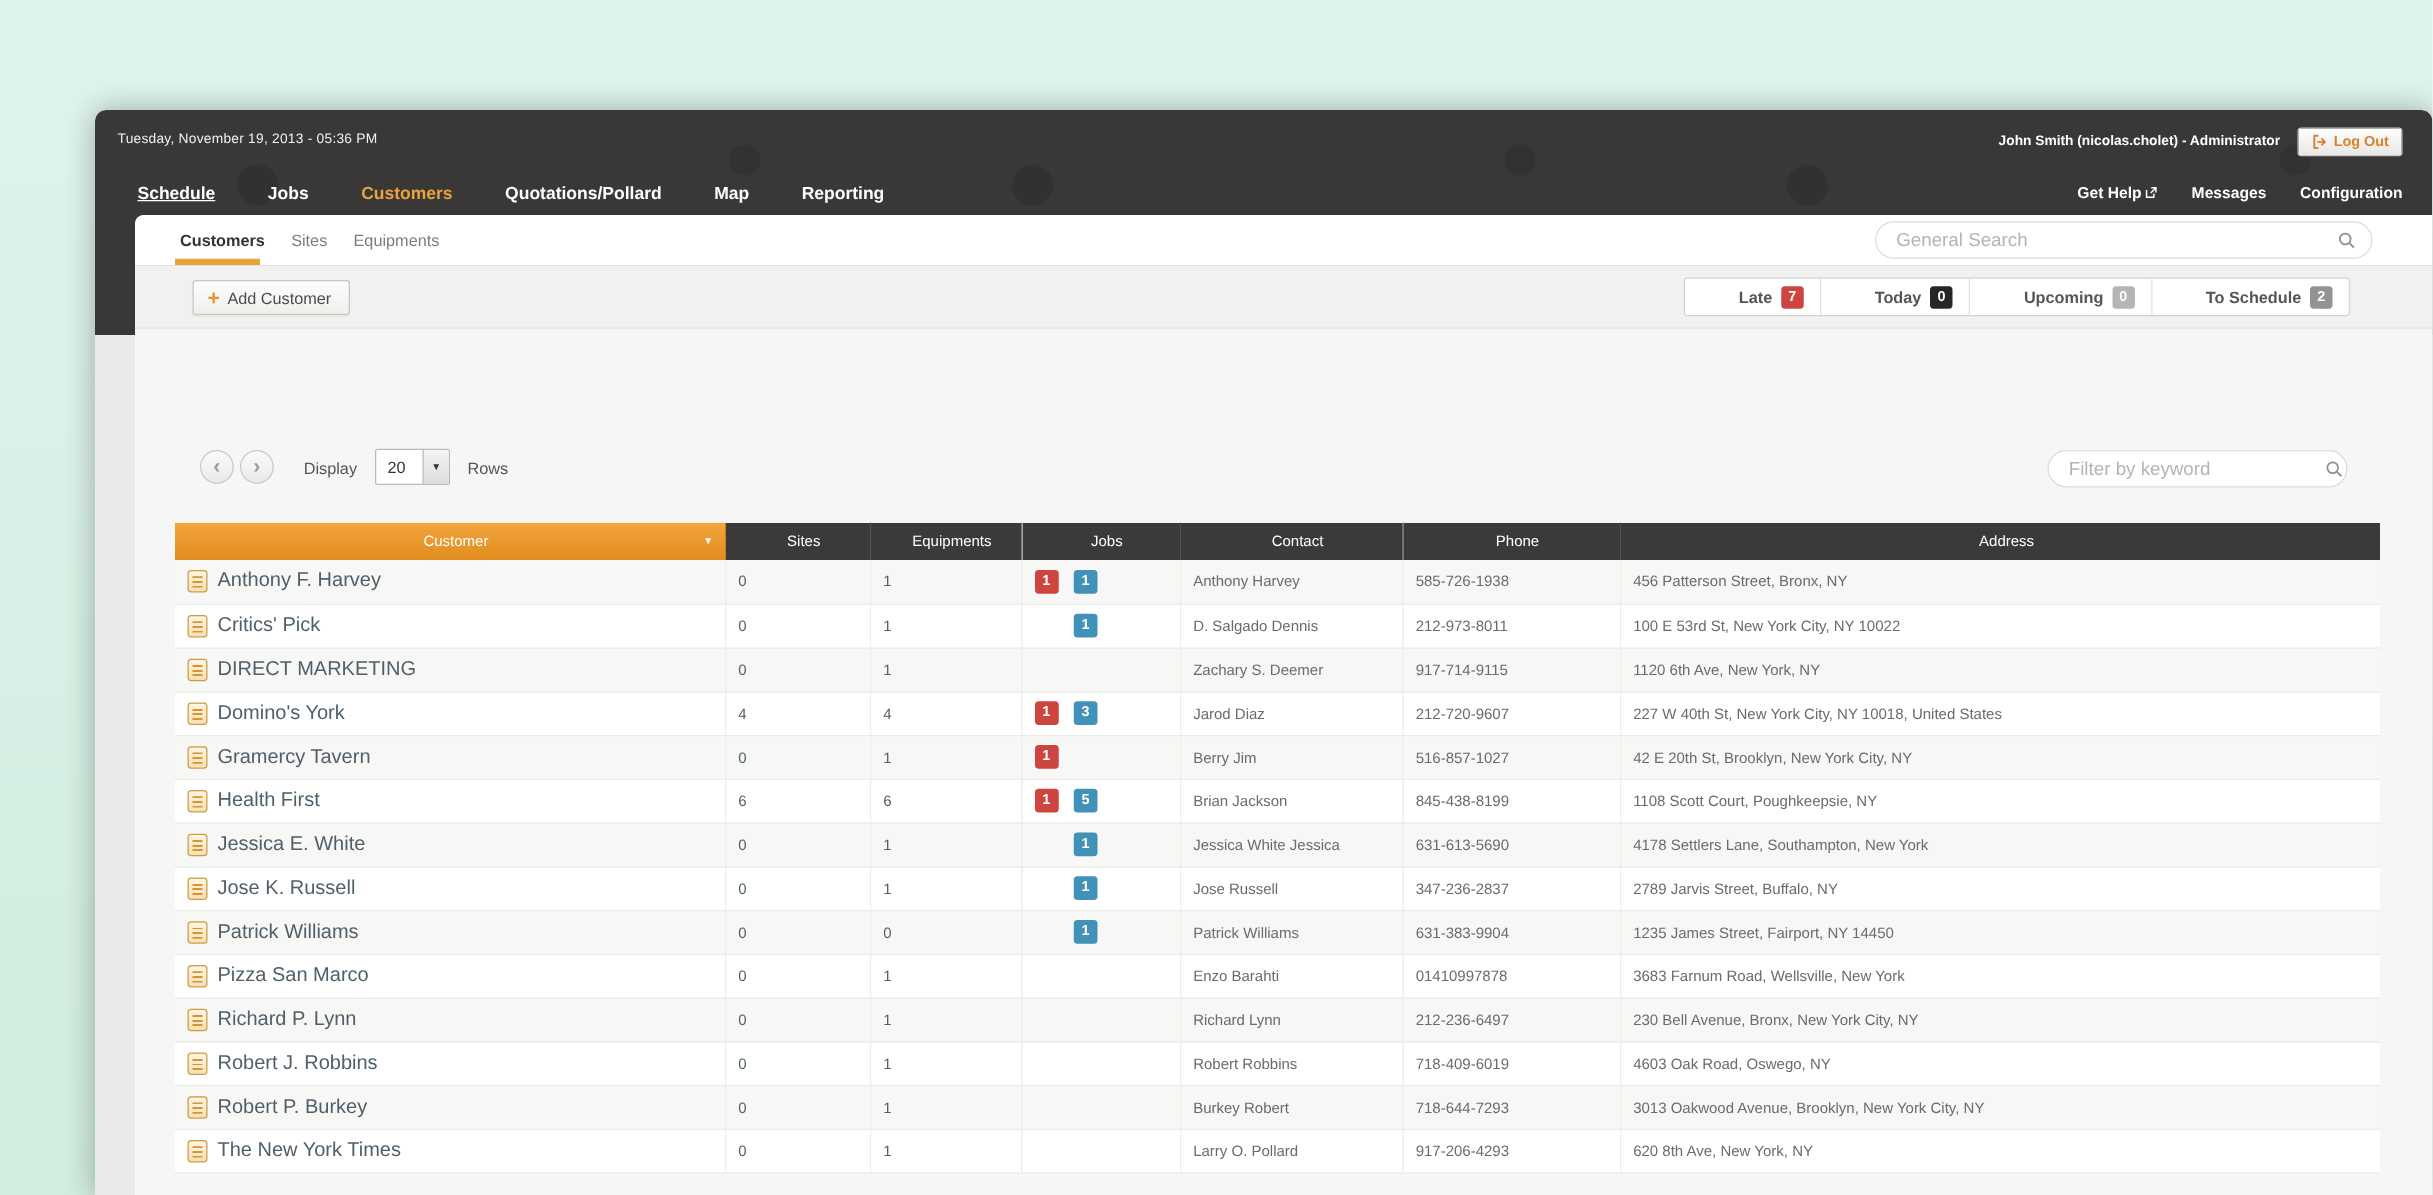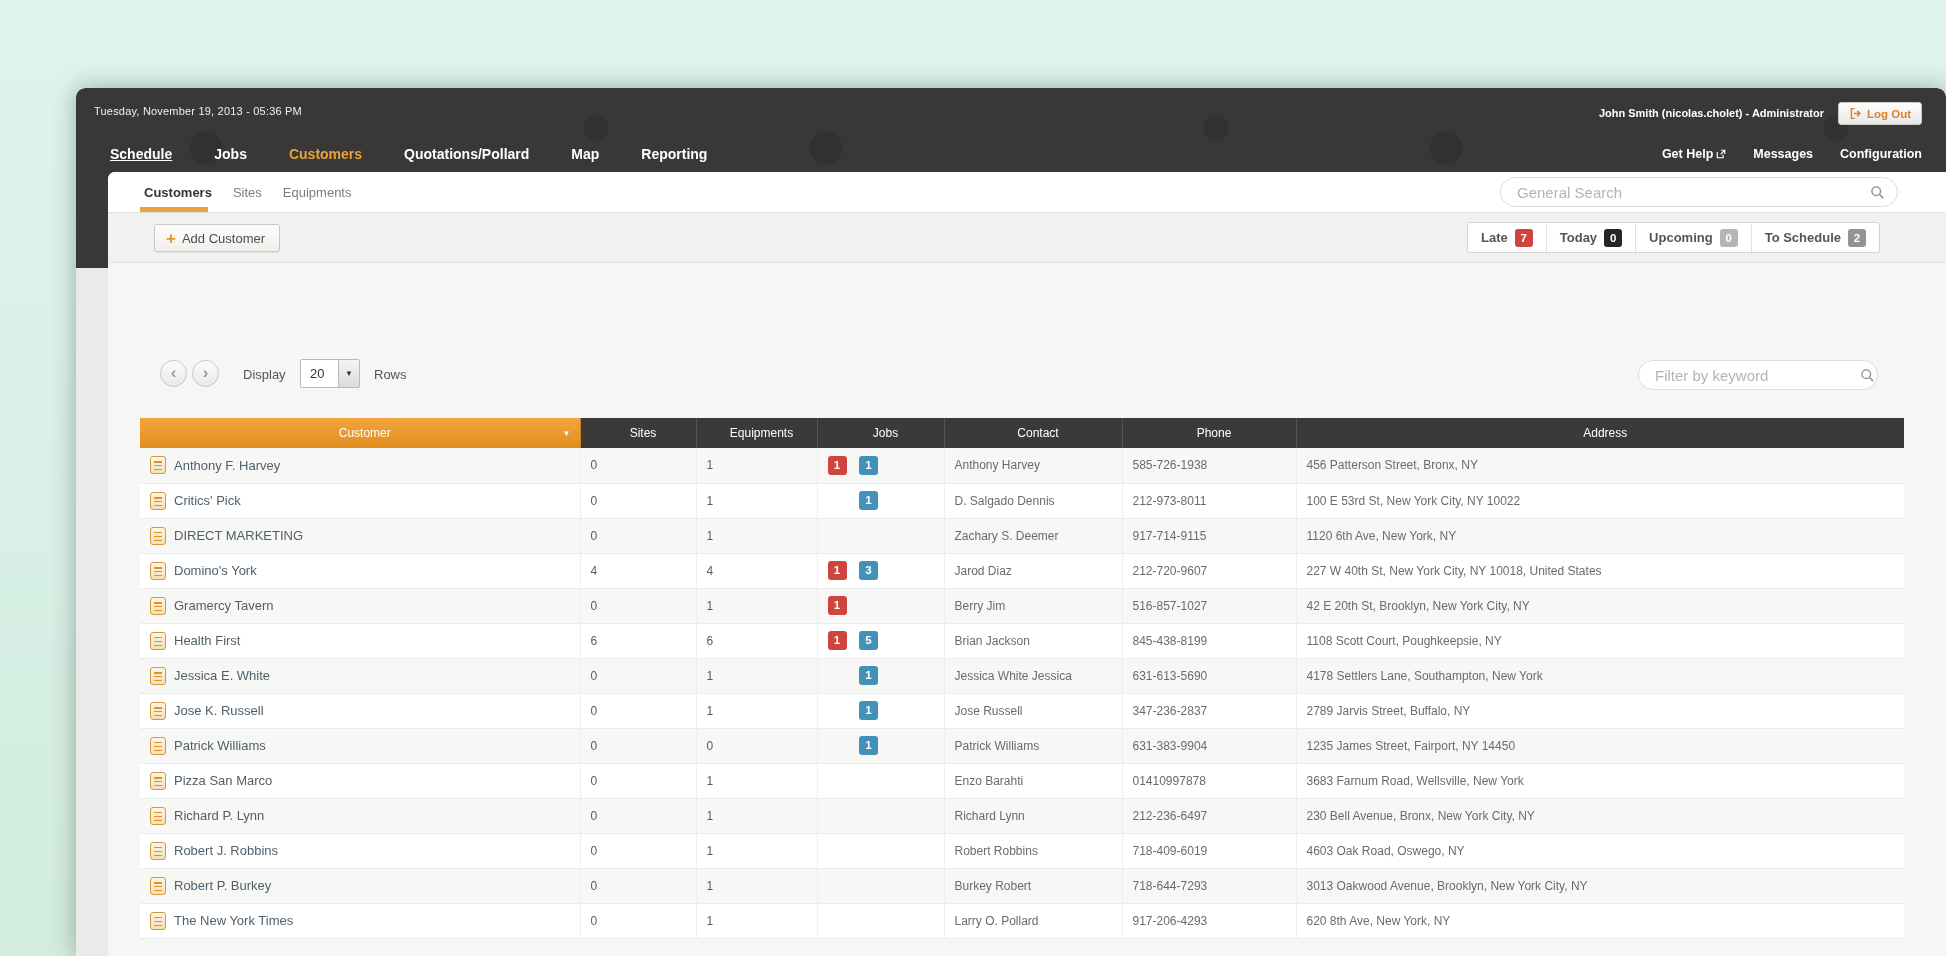--- a/index.html
+++ b/index.html
@@ -66,21 +66,21 @@
     font-size:13px; color:#4d4d4d; display:flex; align-items:center; gap:6px; cursor:pointer;
     box-shadow:0 1px 1px rgba(0,0,0,.05);
   }
   .plus-glyph { color:#e8952f; font-size:17px; font-weight:bold; line-height:1; }
   .status-group {
     position:absolute; right:66px; top:9px; height:31px; display:flex; align-items:stretch;
     background:#fff; border:1px solid #d4d4d2; border-radius:3px; overflow:hidden;
   }
   .status-seg { display:flex; align-items:center; gap:7px; padding:0 13px; border-left:1px solid #e2e2e0; cursor:pointer; }
   .status-seg:first-child { border-left:0; }
-  .status-label { font-size:13px; font-weight:bold; color:#555; white-space:nowrap; }
+  .status-label { font-size:13px; font-weight:bold; color:#555; white-space:nowrap;margin-left:30px; }
   .count-badge { min-width:18px; height:18px; border-radius:3px; color:#fff; font-size:11.5px; font-weight:bold; display:flex; align-items:center; justify-content:center; padding:0 4px; }
   .cb-late { background:#ce4440; }
   .cb-today { background:#262626; }
   .cb-upcoming { background:#b5b5b3; }
   .cb-toschedule { background:#939391; }
   
   .pager-btn {
     position:absolute; width:27px; height:27px; border-radius:50%;
     background:linear-gradient(#fbfbfa,#e9e9e7); border:1px solid #c8c8c6;
     color:#9a9a98; font-size:17px; font-weight:bold; text-align:center; line-height:24px; cursor:pointer;
@@ -106,21 +106,21 @@
   .sort-caret { position:absolute; right:9px; top:50%; transform:translateY(-50%); font-size:8px; color:#fff; }
   tbody td { height:35px; font-size:12px; color:#6b6b6b; padding:0 6px 0 10px; border-bottom:1px solid #ebebe9; border-right:1px solid #eeeeec; overflow:hidden; white-space:nowrap; background:#fff; }
   tbody td:last-child { border-right:0; }
   tbody tr:nth-child(odd) td { background:#f7f7f5; }
   tbody tr { cursor:pointer; }
   td.num, td.cust { color:#50606a; }
   .cust-icon { width:16px; height:18px; border:1px solid #cf9a42; border-radius:3px; background:linear-gradient(#fdf6e4,#f5e0b6); display:inline-block; vertical-align:middle; margin-right:8px; position:relative; flex:0 0 auto; }
   .cust-icon::before { content:""; position:absolute; left:3px; right:3px; top:4px; height:9px;
     background:repeating-linear-gradient(to bottom,#d9942f 0 1.5px,transparent 1.5px 3.8px); }
   .cust-cell { display:flex; align-items:center; }
-  .cust-name { font-size:13px; color:#50606a; }
+  .cust-name { font-size:16px; color:#50606a; }
   .job-badge { display:inline-block; width:19px; height:19px; line-height:19px; border-radius:3px; color:#fff; font-size:11.5px; font-weight:bold; text-align:center; margin-right:9px; vertical-align:middle; }
   .b-late { background:#ce453f; }
   .b-sched { background:#4291b8; }
   .job-badge.hidden { visibility:hidden; }
   svg { display:block; }
 </style>
 </head>
 <body>
 
 <div class="window">

